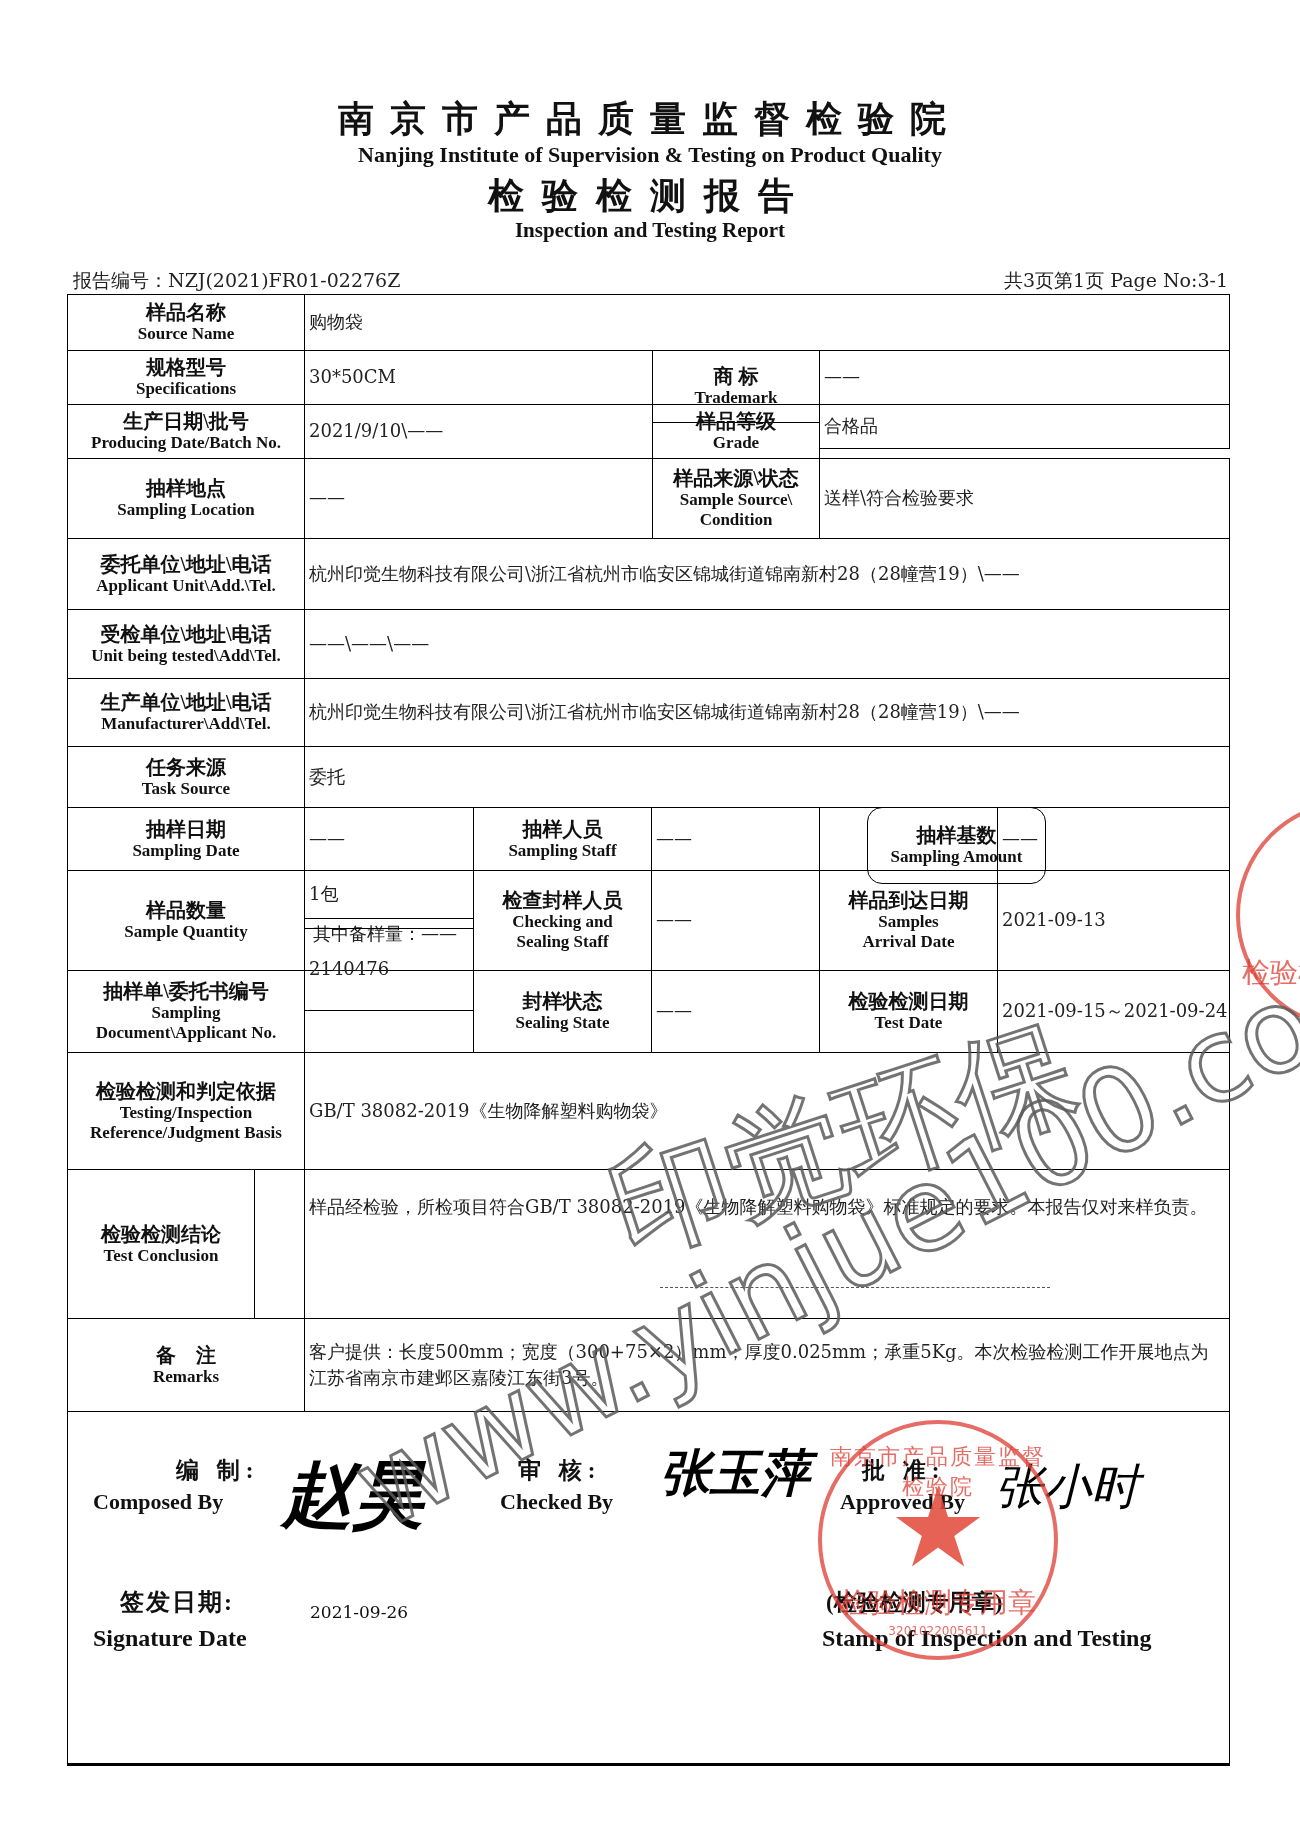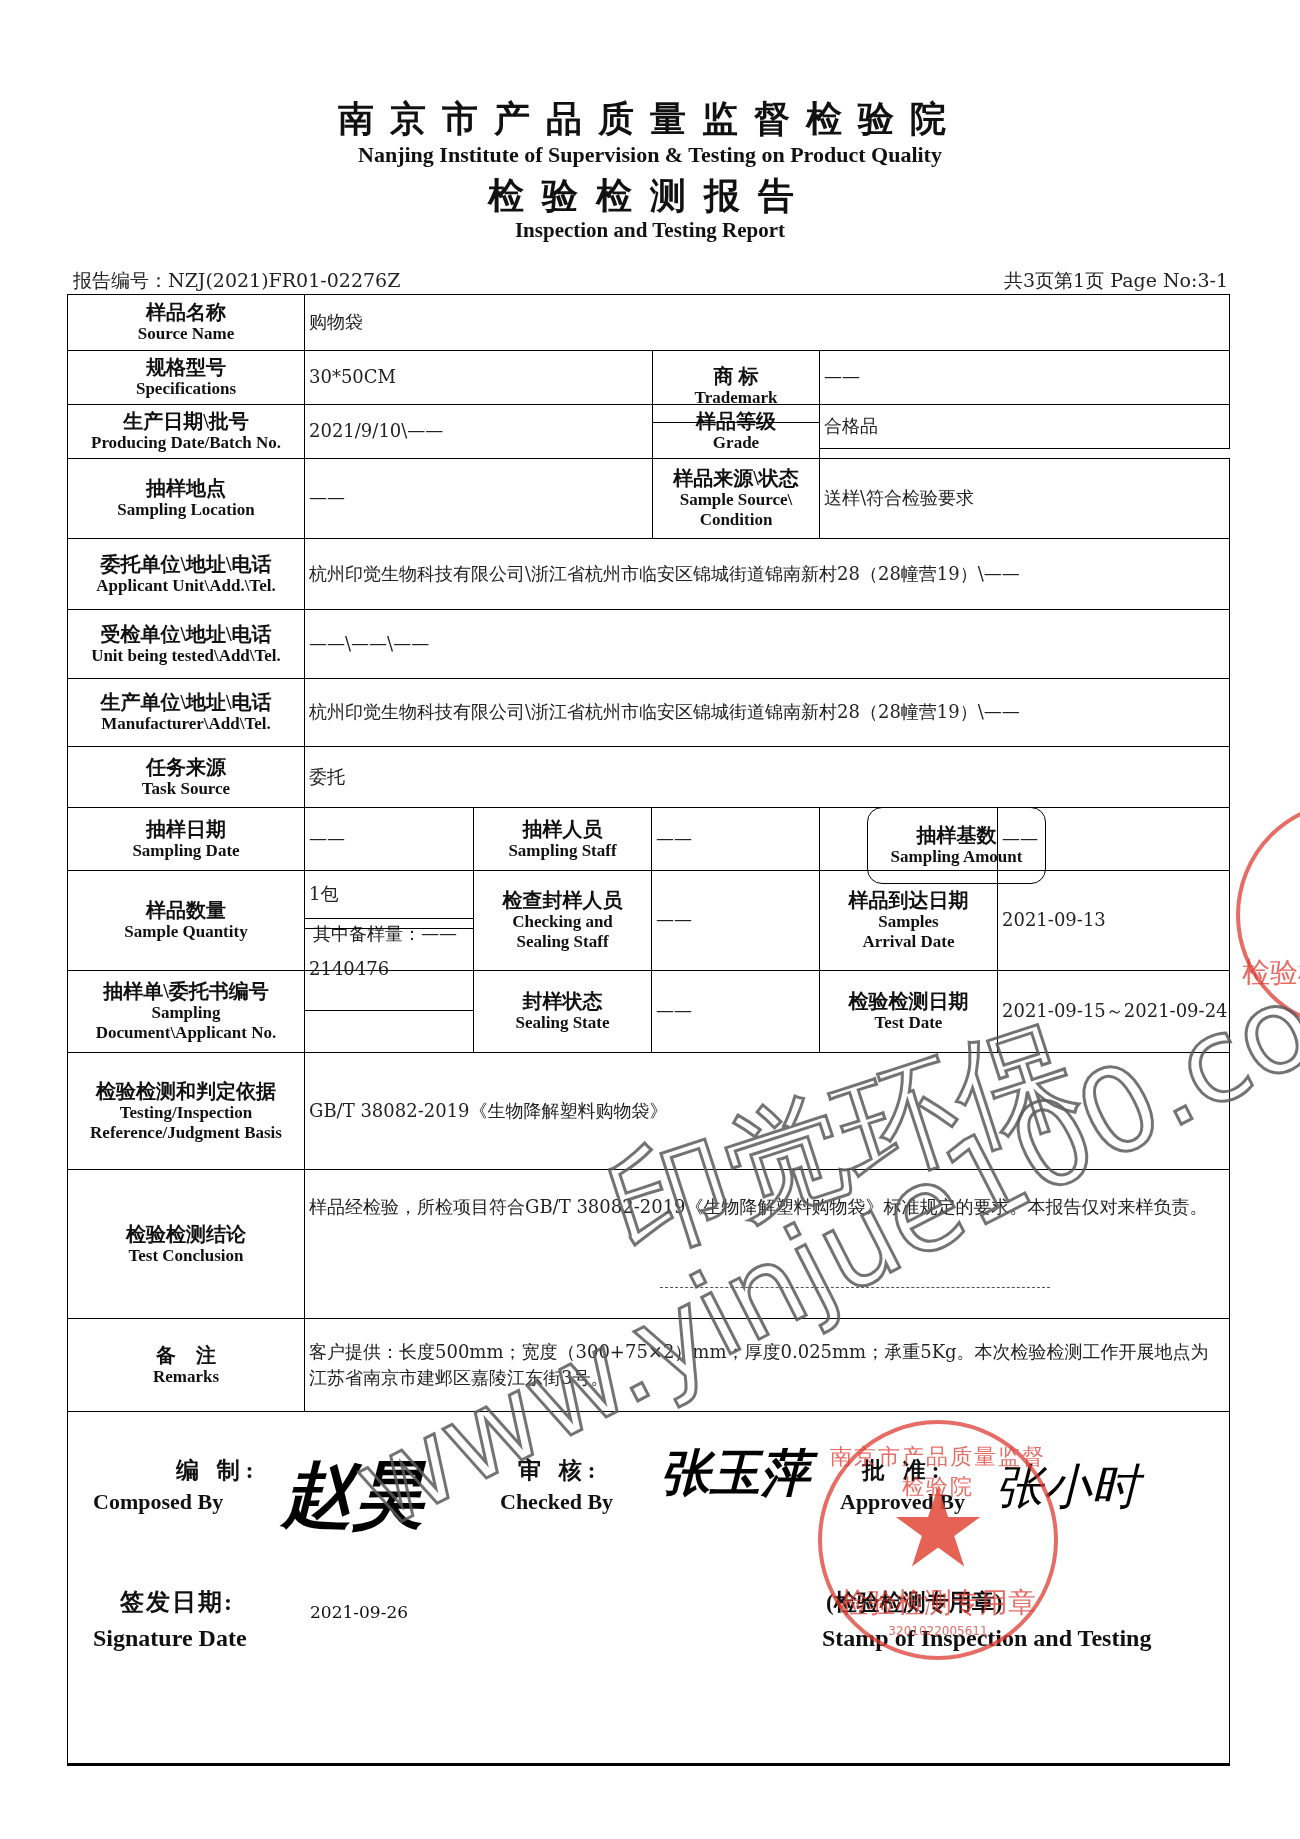--- a/index.html
+++ b/index.html
@@ -159,21 +159,21 @@
   </div>
   <div class="cell val" style="left:997px;top:970px;width:233px;height:83px;word-break:break-all;padding-right:0;">2021-09-15～2021-09-24</div>
 
   <div class="cell lbl" style="left:67px;top:1052px;width:238px;height:118px;">
     <span class="cn">检验检测和判定依据</span>
     <span class="en">Testing/Inspection</span>
     <span class="en">Reference/Judgment Basis</span>
   </div>
   <div class="cell val" style="left:304px;top:1052px;width:926px;height:118px;">GB/T 38082-2019《生物降解塑料购物袋》</div>
 
-  <div class="cell lbl" style="left:67px;top:1169px;width:238px;height:150px;">
+  <div class="cell lbl" style="left:67px;top:1169px;width:188px;height:150px;">
     <span class="cn">检验检测结论</span>
     <span class="en">Test Conclusion</span>
   </div>
   <div class="cell val top" style="left:304px;top:1169px;width:926px;height:150px;padding-top:24px;">样品经检验，所检项目符合GB/T 38082-2019《生物降解塑料购物袋》标准规定的要求。本报告仅对来样负责。</div>
   <div class="abs" style="left:660px;top:1287px;width:390px;border-top:1.5px dashed #555;"></div>
 
   <div class="cell lbl" style="left:67px;top:1318px;width:238px;height:94px;">
     <span class="cn">备　注</span>
     <span class="en">Remarks</span>
   </div>

